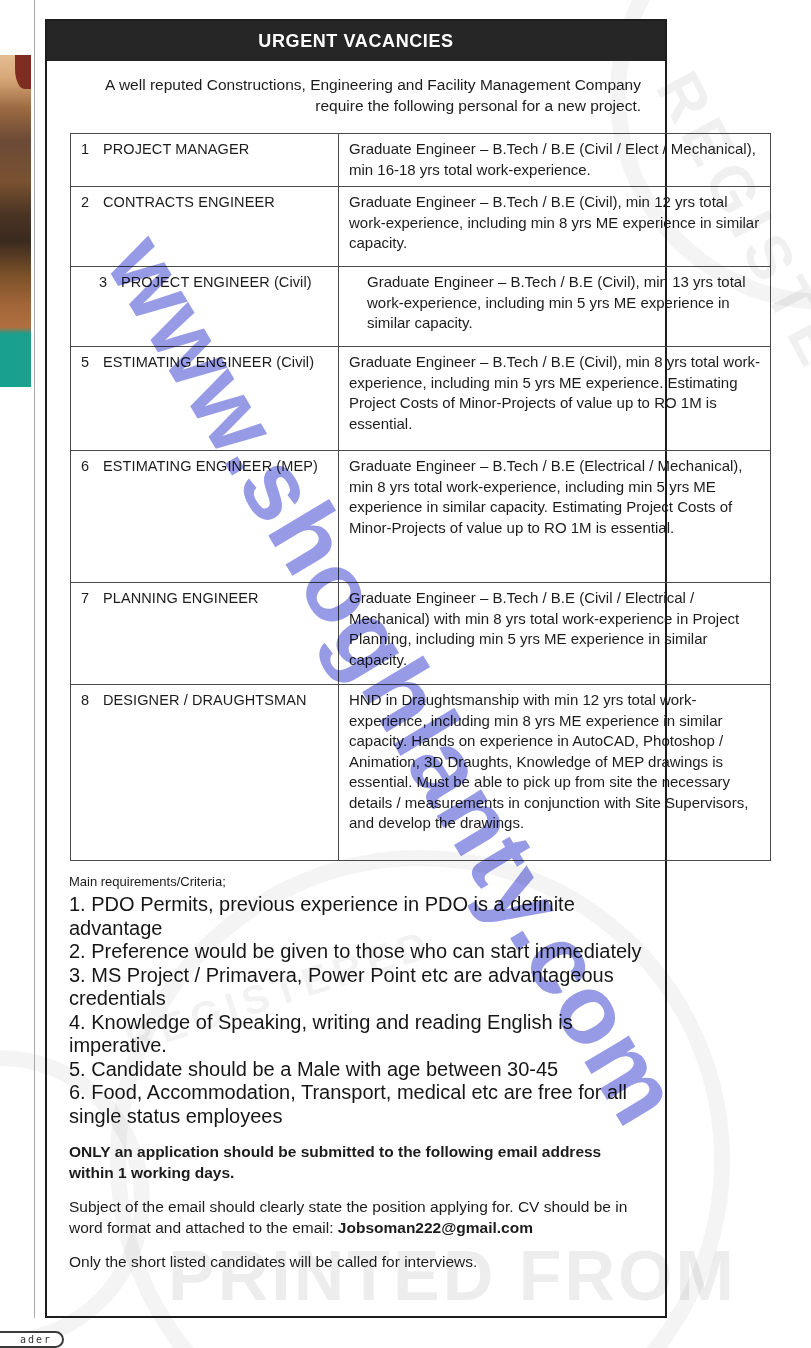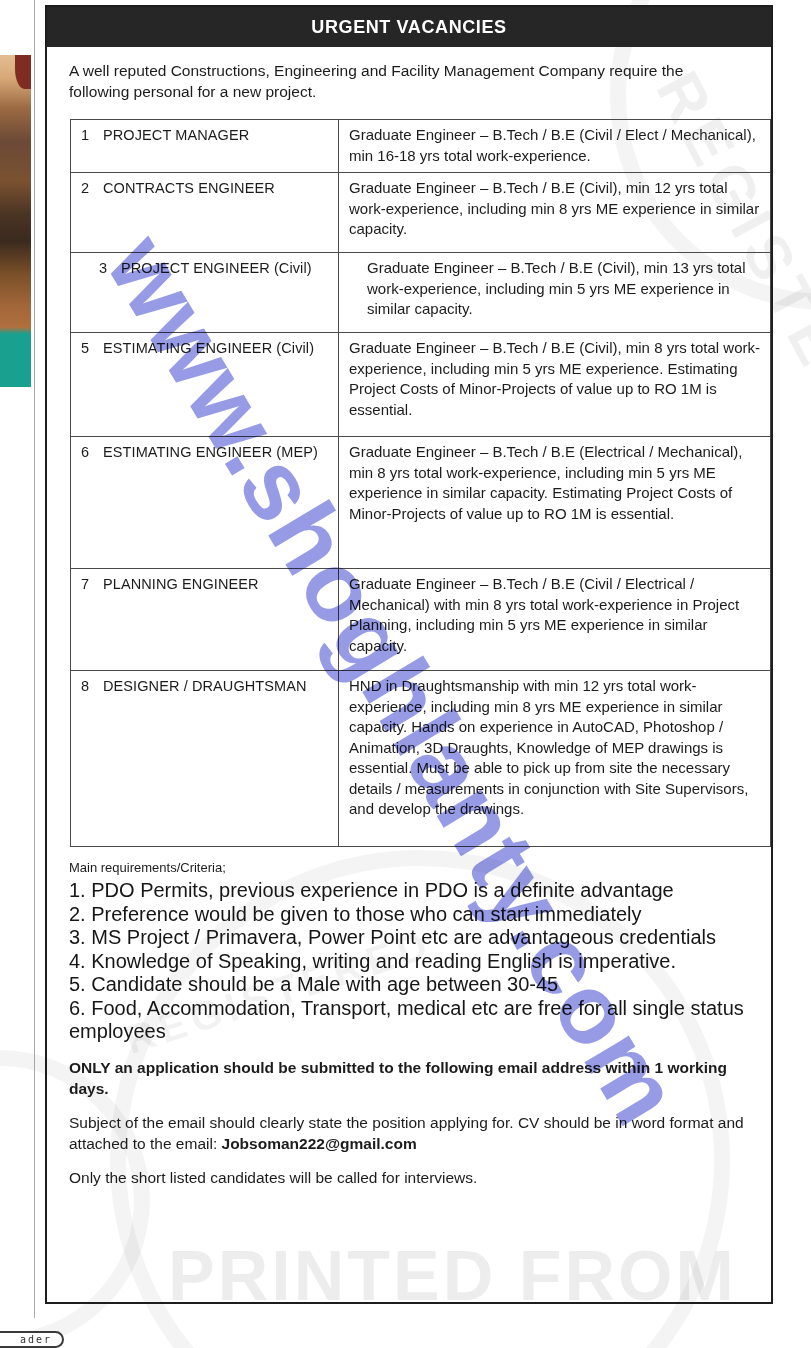--- a/index.html
+++ b/index.html
@@ -29,31 +29,31 @@
     background:linear-gradient(180deg,
       #e3bd92 0%, #d8a878 7%, #9c6a42 16%, #6b4a36 26%,
       #7a5230 38%, #4a3424 48%, #3a2a1e 56%, #7a5028 66%,
       #a06538 75%, #b07040 82%, #1aa08e 84%, #1aa08e 100%);
   }
   .photo-strip .blob { position:absolute; right:0; top:0; width:16px; height:34px; background:#7e2d20; border-radius:0 0 0 60%; }
   .page-fold { position:absolute; left:34px; top:0; width:1px; height:1318px; background:#a8a8a8; z-index:1; }
 
   
   .ad-box {
-    position:absolute; left:45px; top:5px; width:728px; height:1299px; z-index:2;
+    position:absolute; left:45px; top:19px; width:622px; height:1299px; z-index:2;
     border:2px solid #1d1d1d; background:transparent;
   }
   .ad-header {
     height:40px; background:#262626; color:#ffffff;
     font-size:18px; font-weight:bold; letter-spacing:0.6px;
     display:flex; align-items:center; justify-content:center;
   }
   .ad-content { padding:0 20px 0 22px; }
 
-  .intro { margin-top:13px; font-size:15.5px; line-height:21px; padding-right:4px; }
+  .intro { margin-top:13px; font-size:15.5px; line-height:21px; padding-right:4px;text-align:right; }
 
   table.vacancies {
     margin-top:17px; margin-left:1px; width:700px;
     border-collapse:collapse; table-layout:fixed;
   }
   table.vacancies td { border:1px solid #4a4a4a; vertical-align:top; }
   td.c1 { width:268px; padding:7px 6px 6px 10px; font-size:14.5px; }
   td.c2 { width:432px; padding:5px 9px 6px 10px; font-size:15px; line-height:20.5px; }
   .row-num { display:inline-block; width:22px; }
   .row-title { letter-spacing:0.1px; }

